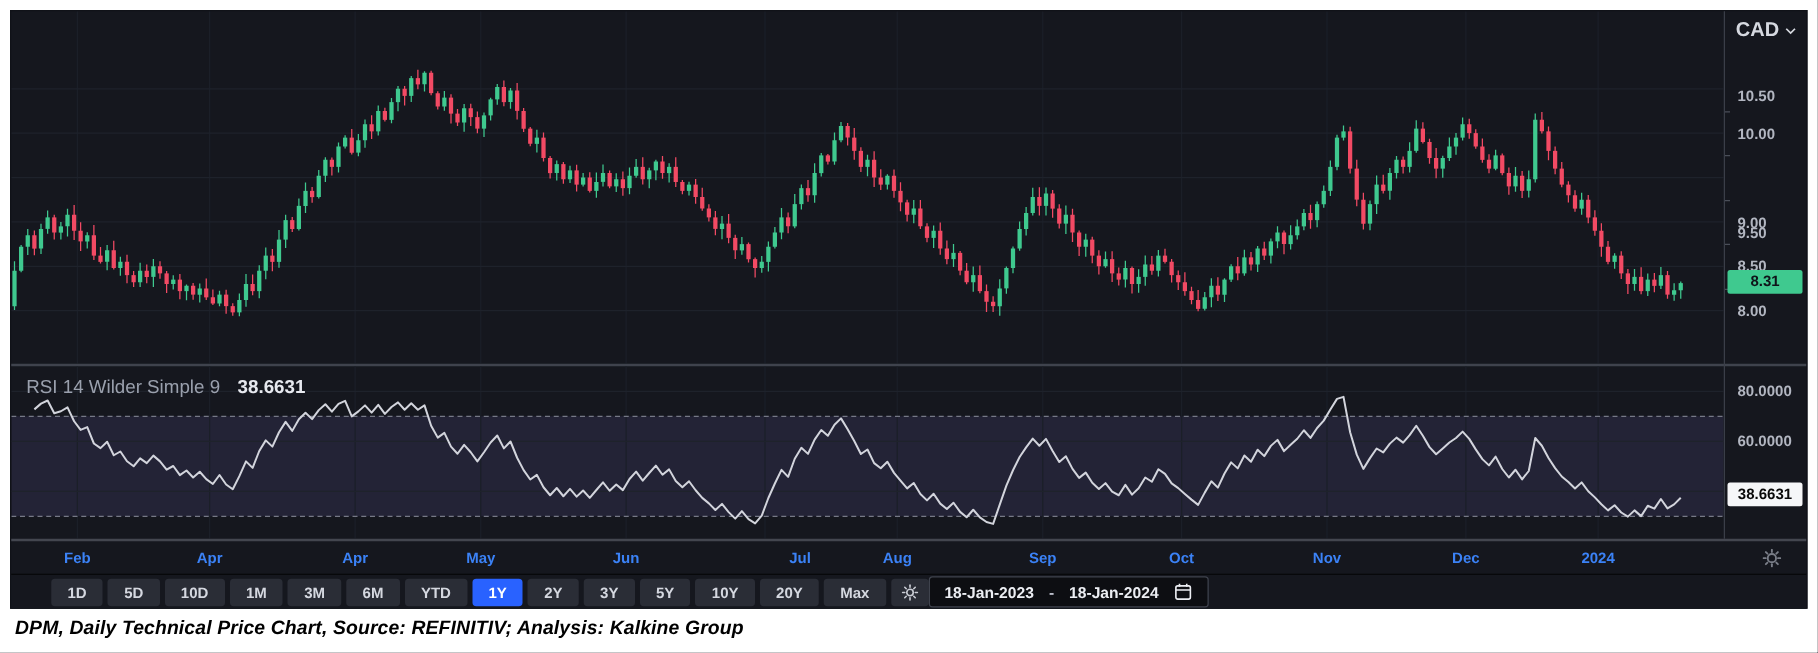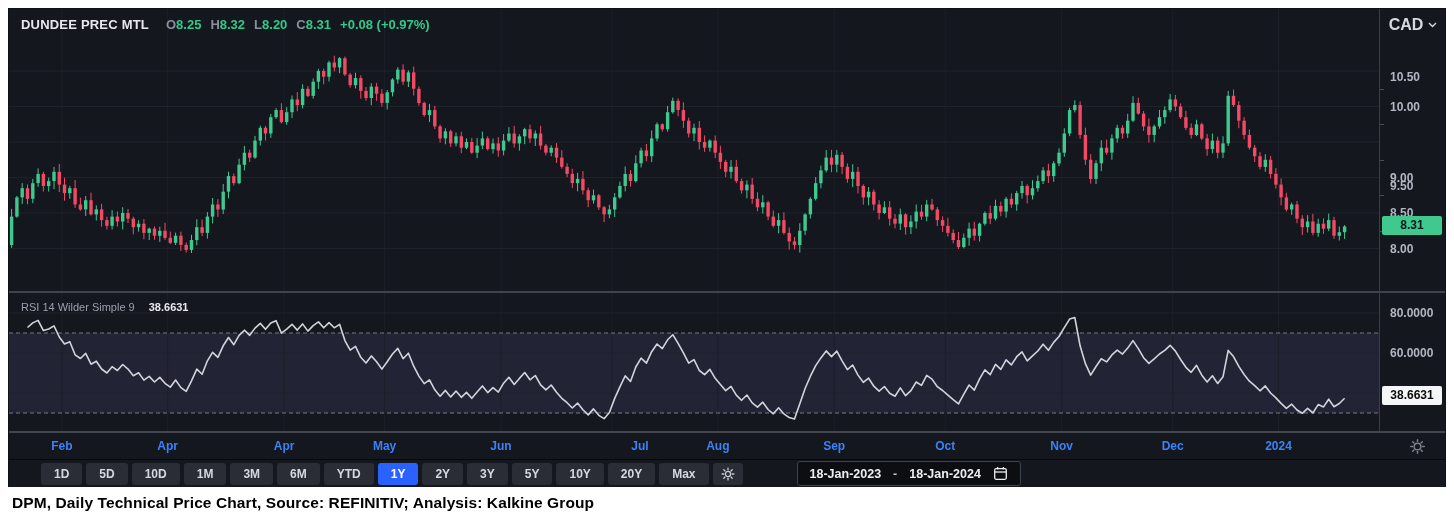--- a/index.html
+++ b/index.html
@@ -9,37 +9,37 @@
   #separator { position:absolute; left:0; top:282px; width:100%; height:2px; background:#3f434d; }
   #rsi-pane { position:absolute; left:0; top:284px; width:1370px; height:138px; overflow:hidden; }
   #axis-col { position:absolute; left:1370px; top:0; width:67px; height:422px; border-left:1px solid #3a3e48; }
   #time-axis { position:absolute; left:0; top:422px; width:100%; height:28px; border-top:2px solid #43464f; }
   #toolbar { position:absolute; left:0; top:450px; width:100%; height:28px; background:#15171e; border-top:1px solid #07080a; display:flex; align-items:center; padding-left:13px; }
   #symbol-header { position:absolute; left:12px; top:8px; display:flex; align-items:center; gap:9px; font-size:13px; white-space:nowrap; }
   #symbol-name { color:#e7e9ef; font-weight:700; letter-spacing:.2px; margin-right:8px; }
   .ohlc-pair { color:#8a8f9c; font-weight:700; }
   .ohlc-pair b { color:#2ecb8a; font-weight:700; }
   #change-text { color:#2ecb8a; font-weight:700; }
-  #rsi-header { position:absolute; left:12px; top:8px; display:flex; gap:14px; font-size:11px; align-items:center; }
+  #rsi-header { position:absolute; left:12px; top:8px; display:flex; gap:14px; font-size:15px; align-items:center; }
   #rsi-label { color:#9aa0ad; }
   #rsi-value { color:#e7e9ef; font-weight:700; }
   #cad-row { position:absolute; left:0; top:7px; width:100%; display:flex; align-items:center; justify-content:center; gap:5px; color:#d6d9e0; font-size:16px; font-weight:700; cursor:pointer; }
   .tick { position:absolute; left:10px; color:#b2b6c1; font-size:12px; font-weight:700; transform:translateY(-50%); }
   .minor-dash { position:absolute; left:0; width:4px; height:1px; background:#4a4e58; }
   .badge { position:absolute; left:2px; width:60px; height:19px; line-height:19px; text-align:center; font-size:12px; font-weight:700; border-radius:2px; }
   #price-badge { background:#3fc98f; color:#0f1319; }
   #rsi-badge { background:#f5f6f8; color:#0a0a0a; }
   #month-labels { position:absolute; left:0; top:0; width:1370px; height:26px; }
   .month-label { position:absolute; top:0; transform:translateX(-50%); color:#3b82f6; font-size:12px; font-weight:700; line-height:26px; }
   #axis-gear { position:absolute; right:20px; top:6px; width:15px; height:15px; cursor:pointer; }
   .range-btn { height:22px; padding:0 13px; margin-right:4px; background:#2a2d36; color:#d5d8e0; font-size:12px; font-weight:700; line-height:22px; border-radius:3px; cursor:pointer; }
   .range-btn.sel { background:#2962ff; color:#ffffff; }
   #toolbar-gear-btn { height:22px; width:30px; background:#2a2d36; border-radius:3px; display:flex; align-items:center; justify-content:center; cursor:pointer; }
-  #date-box { margin-left:54px; height:25px; background:#0d0e12; border:1px solid #3f434d; border-radius:3px; display:flex; align-items:center; gap:12px; padding:0 12px; color:#eceef3; font-size:12.5px; font-weight:600; cursor:pointer; }
-  #caption { position:absolute; left:12px; top:494px; color:#000000; font-size:15.5px; font-weight:700; letter-spacing:.1px; }
+  #date-box { height:25px; background:#0d0e12; border:1px solid #3f434d; border-radius:3px; display:flex; align-items:center; gap:12px; padding:0 12px; color:#eceef3; font-size:12.5px; font-weight:600; cursor:pointer; }
+  #caption { position:absolute; left:12px; top:494px; color:#000000; font-size:15.5px; font-style:italic; font-weight:700; letter-spacing:.1px; }
   svg { display:block; }
 </style>
 </head>
 <body>
 
 <div id="widget">
 
   <div id="price-pane">
     <svg id="price-svg" width="1370" height="282">
         <line x1="52.9" y1="0" x2="52.9" y2="282" stroke="#1b1f28" stroke-width="1"></line>
@@ -560,30 +560,20 @@
         <rect x="1312.8" y="214.7" width="3.4" height="5.0" fill="#f24a64"></rect>
         <line x1="1319.7" y1="204.6" x2="1319.7" y2="222.2" stroke="#3fc98f" stroke-width="1"></line>
         <rect x="1318.0" y="211.1" width="3.4" height="8.5" fill="#3fc98f"></rect>
         <line x1="1325.0" y1="207.8" x2="1325.0" y2="229.9" stroke="#f24a64" stroke-width="1"></line>
         <rect x="1323.3" y="211.1" width="3.4" height="15.6" fill="#f24a64"></rect>
         <line x1="1330.3" y1="217.5" x2="1330.3" y2="231.5" stroke="#3fc98f" stroke-width="1"></line>
         <rect x="1328.6" y="223.2" width="3.4" height="3.6" fill="#3fc98f"></rect>
         <line x1="1335.6" y1="216.1" x2="1335.6" y2="230.0" stroke="#3fc98f" stroke-width="1"></line>
         <rect x="1333.9" y="217.5" width="3.4" height="5.7" fill="#3fc98f"></rect>
       </svg>
-    <div id="symbol-header">
-      <span id="symbol-name">DUNDEE PREC MTL</span>
-      <span id="ohlc-parts" style="display: flex; gap: 9px;">
-          <span class="ohlc-pair">O<b>8.25</b></span>
-          <span class="ohlc-pair">H<b>8.32</b></span>
-          <span class="ohlc-pair">L<b>8.20</b></span>
-          <span class="ohlc-pair">C<b>8.31</b></span>
-        </span>
-      <span id="change-text">+0.08 (+0.97%)</span>
-    </div>
   </div>
 
   <div id="separator"></div>
 
   <div id="rsi-pane">
     <svg id="rsi-svg" width="1370" height="138">
         <rect x="0" y="40" width="1370" height="80" fill="rgba(140,120,230,0.12)"></rect>
         <line x1="52.9" y1="0" x2="52.9" y2="138" stroke="#1b1f28" stroke-width="1"></line>
         <line x1="158.7" y1="0" x2="158.7" y2="138" stroke="#1b1f28" stroke-width="1"></line>
         <line x1="275.1" y1="0" x2="275.1" y2="138" stroke="#1b1f28" stroke-width="1"></line>

